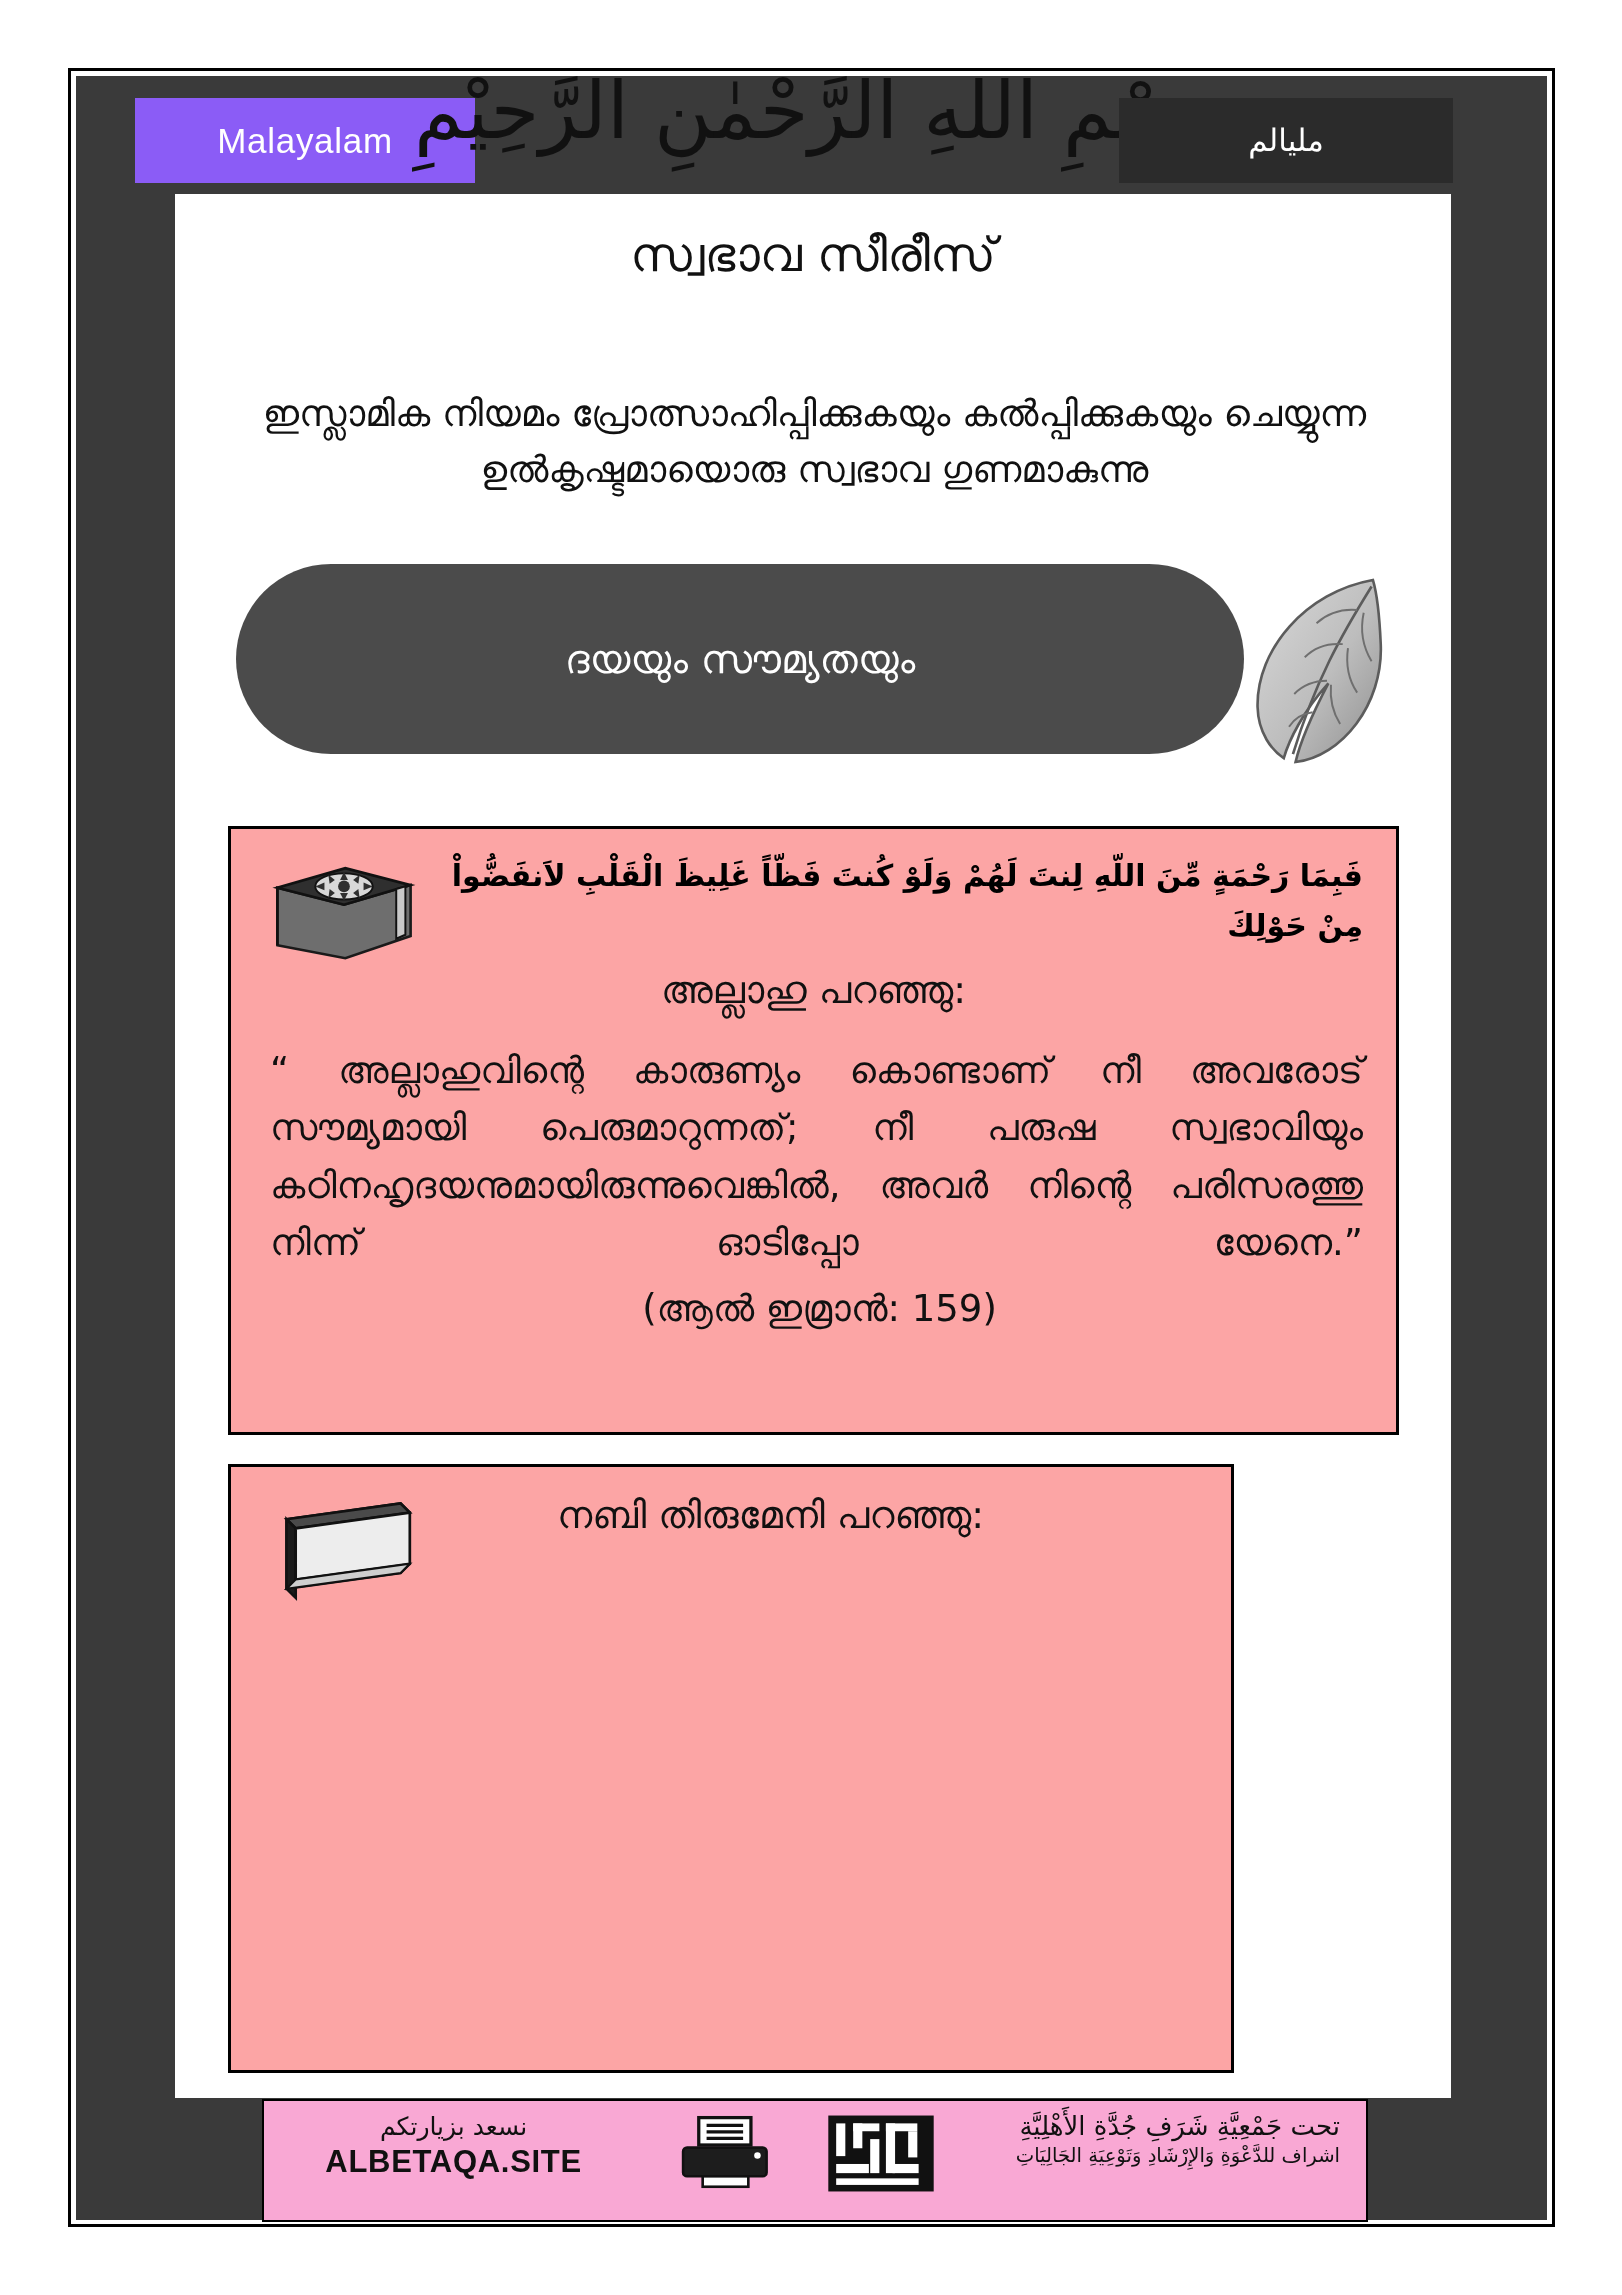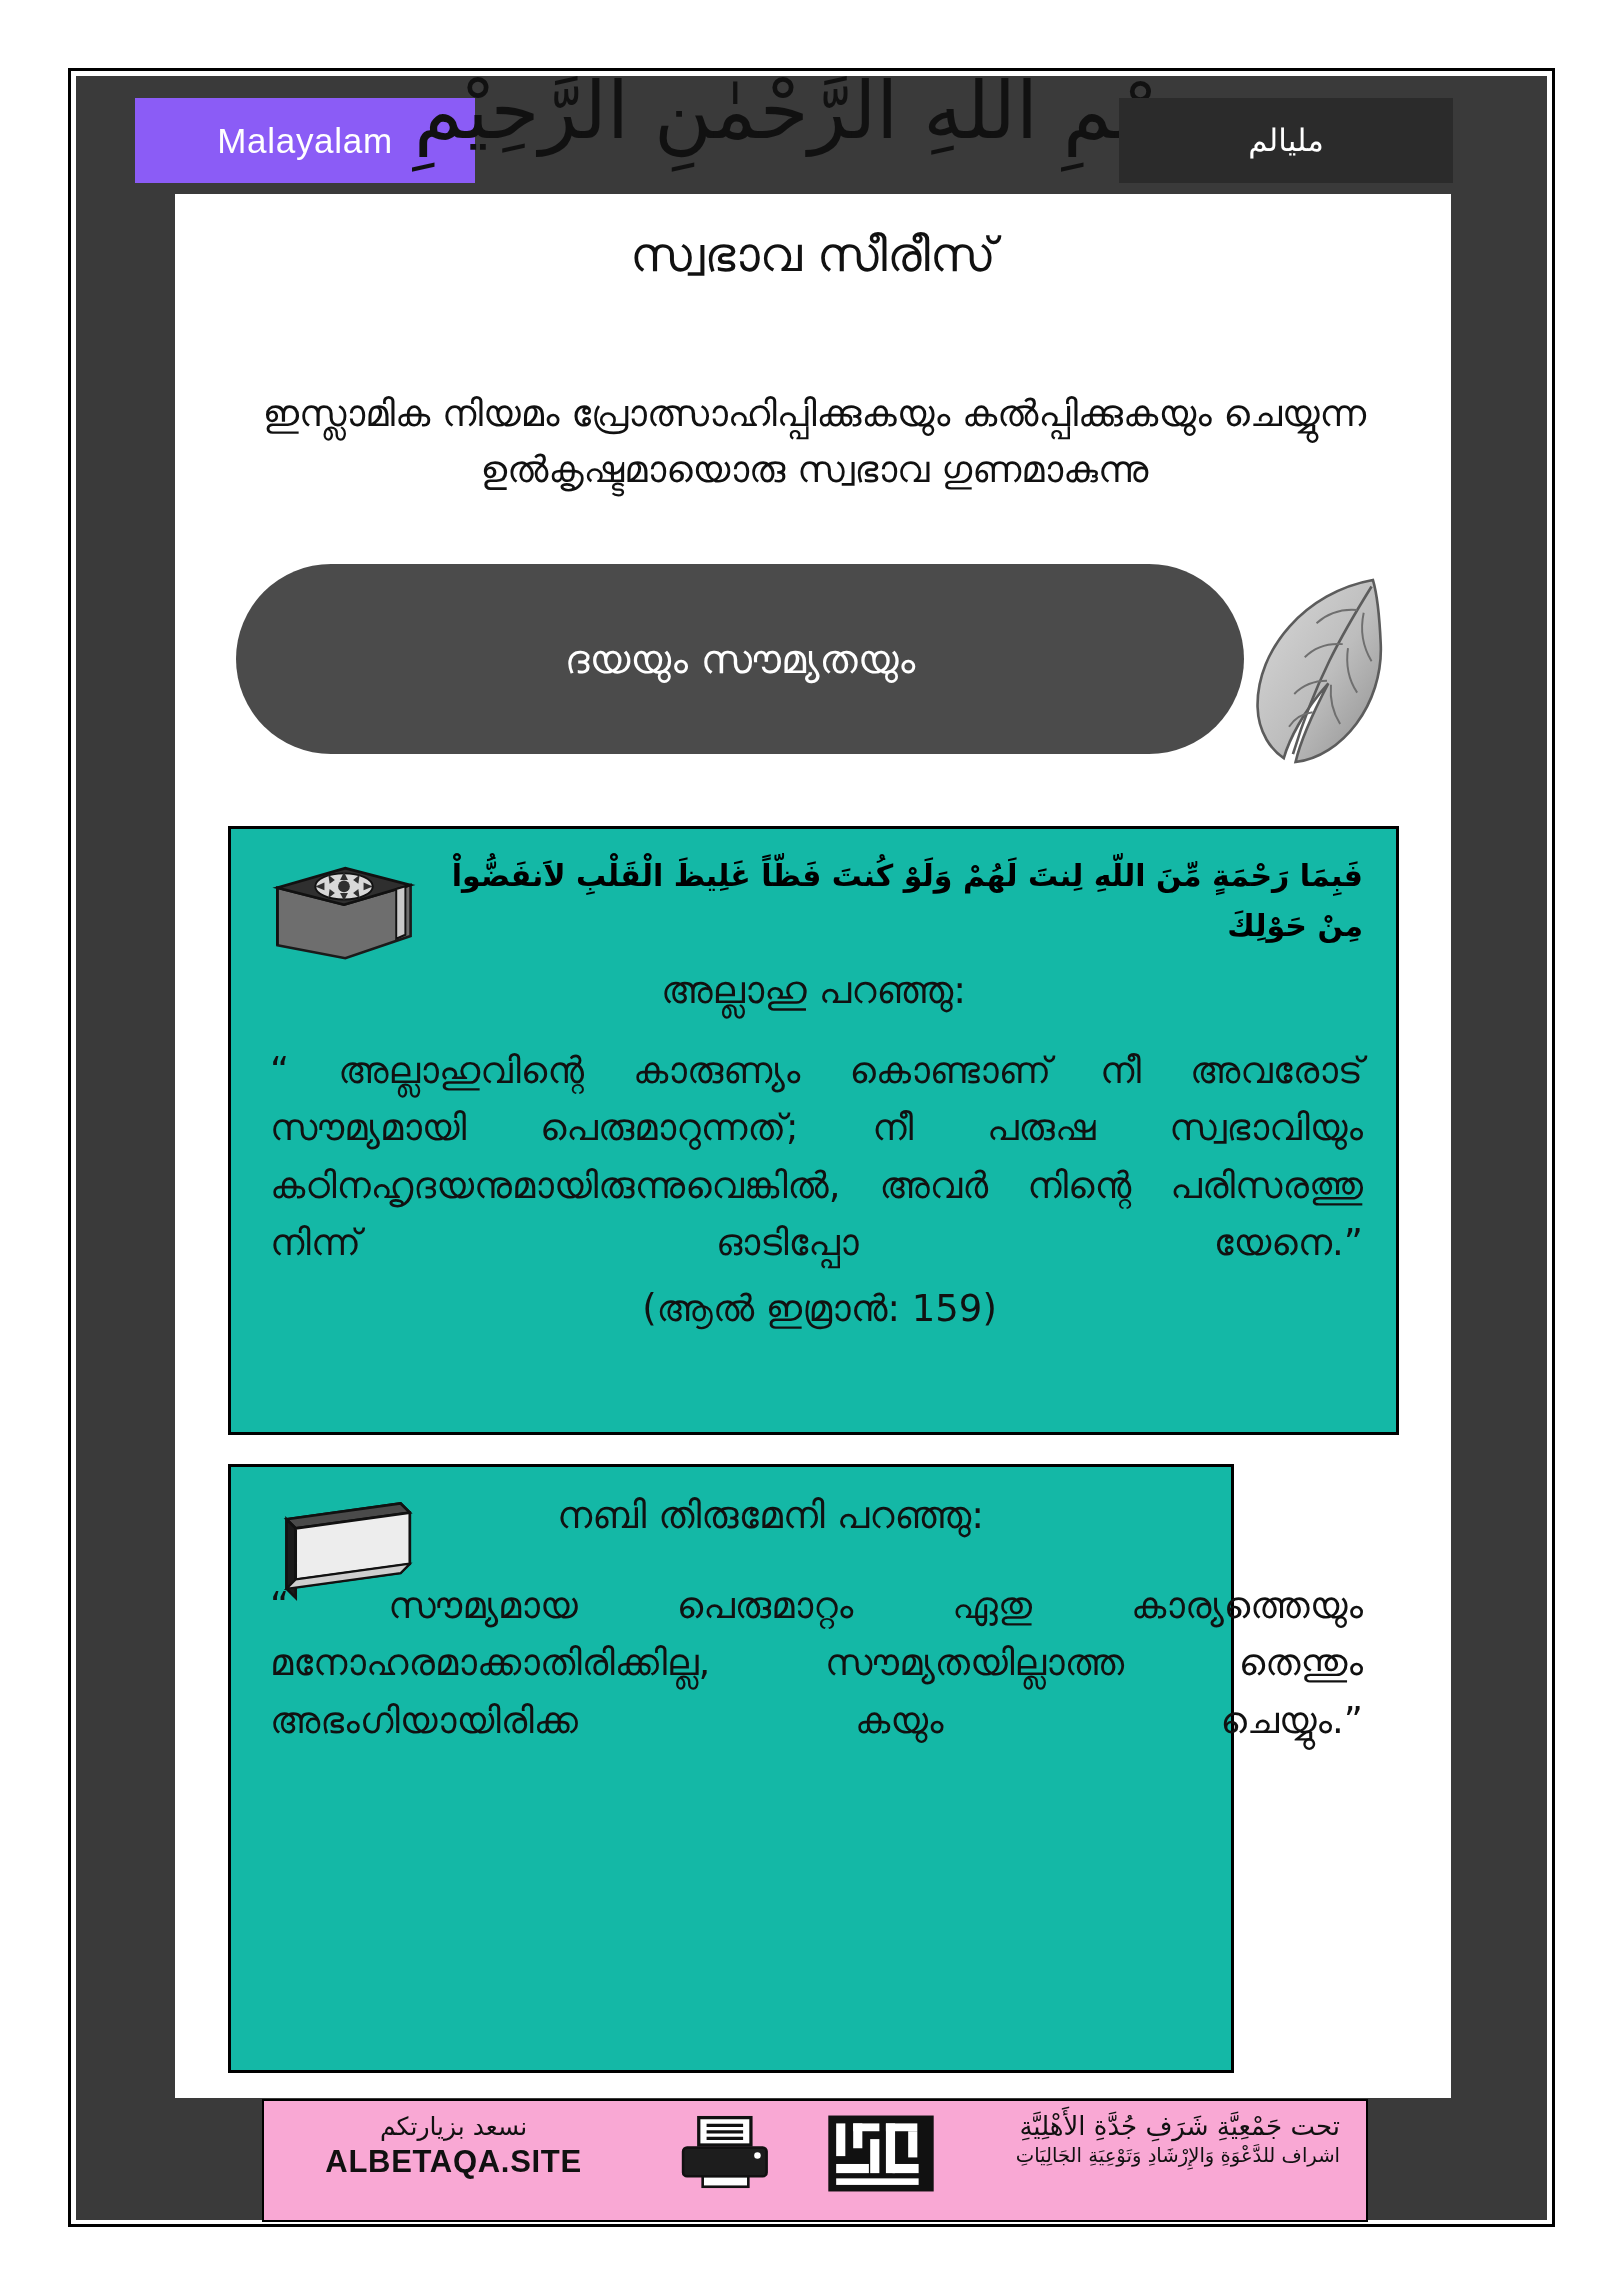--- a/index.html
+++ b/index.html
@@ -154,21 +154,21 @@
     left: 1243px;
     top: 576px;
     width: 151px;
     height: 190px;
   }
 
   
   .quote-box {
     position: absolute;
     border: 3.3px solid #000000;
-    background: #14b8a6;
+    background: #fca5a5;
     box-sizing: border-box;
   }
   #box-quran {
     left: 228px;
     top: 826px;
     width: 1171px;
     height: 609px;
   }
   #box-hadith {
     left: 228px;
@@ -390,21 +390,20 @@
 
     <svg class="hadith-icon" viewBox="0 0 230 180">
       <path d="M22 40 L196 16 L210 30 L210 108 L196 122 L22 146 Z" fill="#2c2c2c" stroke="#111" stroke-width="4"></path>
       <path d="M22 40 L196 16 L210 30 L36 54 Z" fill="#4a4a4a" stroke="#111" stroke-width="4"></path>
       <path d="M22 40 L36 54 L36 160 L22 146 Z" fill="#1a1a1a" stroke="#111" stroke-width="4"></path>
       <path d="M36 54 L210 30 L210 108 L36 132 Z" fill="#ededed" stroke="#111" stroke-width="4"></path>
       <path d="M36 132 L210 108 L196 122 L22 146 Z" fill="#cfcfcf" stroke="#111" stroke-width="3"></path>
     </svg>
 
     <div class="said-line" id="hadith-said">നബി തിരുമേനി പറഞ്ഞു:</div>
-    <div class="quote-body" id="hadith-body">“ സൗമ്യമായ പെരുമാറ്റം ഏതു കാര്യത്തെയും മനോഹരമാക്കാതിരിക്കില്ല, സൗമ്യതയില്ലാത്ത തെന്തും അഭംഗിയായിരിക്ക കയും ചെയ്യും.”</div>
   </div>
 
   <div class="footer-bar">
 
     <div class="footer-site">
       <div class="ar">نسعد بزيارتكم</div>
       <div class="url">ALBETAQA.SITE</div>
     </div>
 
     <svg class="footer-printer" viewBox="0 0 170 115">

